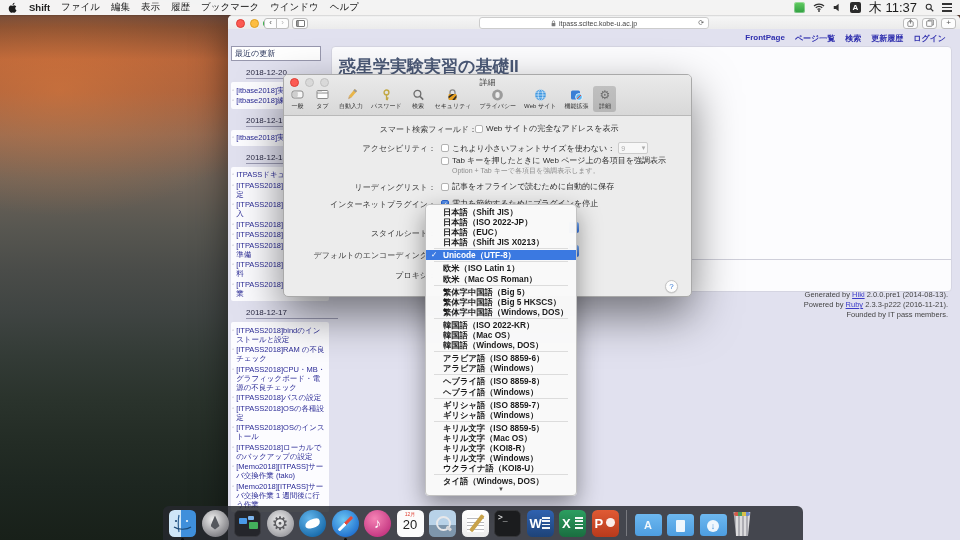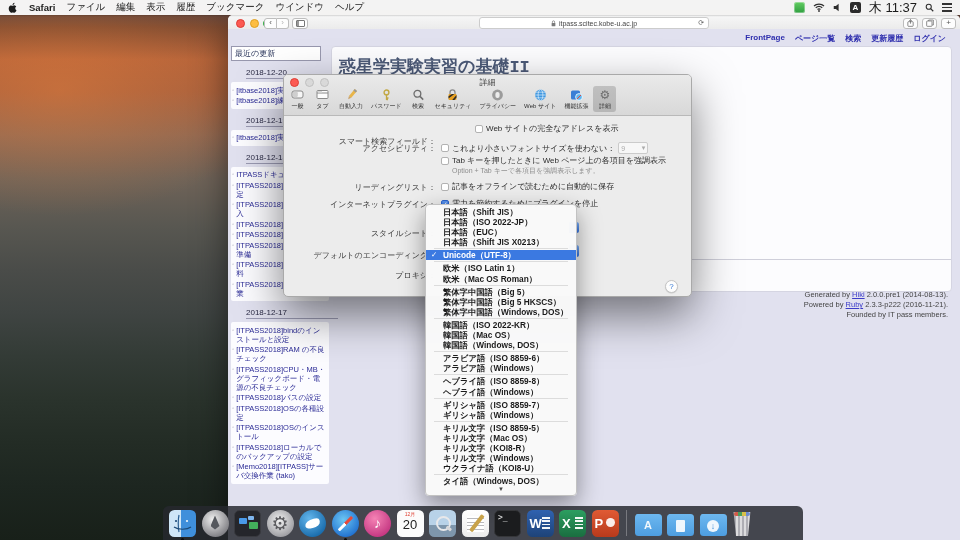--- a/index.html
+++ b/index.html
@@ -59,21 +59,21 @@
   .reload{position:absolute;right:4px;top:1px;color:#666;font-size:7px;}
   .rightbtns{position:absolute;right:4px;top:2.5px;display:flex;gap:4px;}
   .rightbtns .tb-btn{width:13px;border-radius:3px;}
   
   .page{position:absolute;top:14px;left:0;right:0;bottom:0;background:#e1e1ef;}
   .nav-links{position:absolute;top:4px;right:14px;display:flex;gap:10px;
     font-size:8px;font-weight:bold;color:#2f2fae;}
   .nav-links span{cursor:pointer;}
   .content-box{position:absolute;left:103px;top:17px;width:619px;height:244px;
     background:#fcfcfe;border:1px solid #d5d5e2;border-radius:4px;}
-  .page-title{padding:8px 0 0 7px;font-size:17px;font-weight:bold;color:#4c5a78;font-family:Liberation Mono, monospace;}
+  .page-title{padding:8px 0 0 7px;font-size:17px;font-weight:bold;color:#4c5a78;}
   .content-rule{position:absolute;left:0;right:0;top:212px;border-top:1px solid #cfcfda;}
   .footer{position:absolute;right:12px;top:261px;text-align:right;
     font-size:7.5px;line-height:10px;color:#444;}
   .footer a{color:#3c3cc8;}
   
   .sidebar{position:absolute;left:3px;top:17px;width:98px;font-size:7.5px;}
   .sb-header{background:#fff;border:1px solid #9898ae;color:#1e2a52;
     padding:1px 3px;width:82px;margin-bottom:5px;font-size:8px;}
   .sb-date{color:#2a2a44;border-bottom:1px solid #9a9ab2;width:92px;
     margin:7px 15px 3px;padding-bottom:1px;font-size:8px;}
@@ -191,21 +191,21 @@
 
 <div class="desktop"></div>
 
 <div class="menubar">
   <div class="mb-left">
     <span>
       <svg width="10" height="12" viewBox="0 0 16 19">
           <path fill="#1c1c1c" d="M11.6 9.9c0-2 1.6-3 1.7-3-.9-1.4-2.3-1.6-2.8-1.6-1.2-.1-2.3.7-2.9.7-.6 0-1.6-.7-2.5-.7-1.3 0-2.6.8-3.3 2-1.4 2.4-.4 6 1 7.9.6.9 1.4 2 2.4 1.9 1 0 1.3-.6 2.5-.6s1.5.6 2.5.6 1.7-1 2.3-1.9c.7-1.1 1-2.1 1-2.2-.1 0-1.9-.7-1.9-3.1zM9.6 3.5c.5-.7.9-1.6.8-2.5-.8 0-1.8.5-2.3 1.2-.5.6-1 1.6-.8 2.5.9.1 1.8-.5 2.3-1.2z"></path>
         </svg>
     </span>
-    <span class="mb-app">Safari</span>
+    <span class="mb-app">Shift</span>
     <span id="mb-menus" style="display:flex;gap:11px;">
         <span class="mb-item">ファイル</span>
         <span class="mb-item">編集</span>
         <span class="mb-item">表示</span>
         <span class="mb-item">履歴</span>
         <span class="mb-item">ブックマーク</span>
         <span class="mb-item">ウインドウ</span>
         <span class="mb-item">ヘルプ</span>
       </span>
   </div>
@@ -378,20 +378,24 @@
               <a href="#">[ITPASS2018]OSのインストール</a>
             </div>
             <div class="sb-item">
               <span class="bul">◦</span>
               <a href="#">[ITPASS2018]ローカルでのバックアップの設定</a>
             </div>
             <div class="sb-item">
               <span class="bul">◦</span>
               <a href="#">[Memo2018][ITPASS]サーバ交換作業 (tako)</a>
             </div>
+            <div class="sb-item">
+              <span class="bul">◦</span>
+              <a href="#">[Memo2018][ITPASS]サーバ交換作業 1 週間後に行う作業</a>
+            </div>
           </div>
         </div>
     </div>
 
     <div class="footer">
       <div><span>Generated by </span><a href="#">Hiki</a><span> 2.0.0.pre1 (2014-08-13).</span></div>
       <div><span>Powered by </span><a href="#">Ruby</a><span> 2.3.3-p222 (2016-11-21).</span></div>
       <div>Founded by IT pass members.</div>
     </div>
   </div>
@@ -495,21 +499,21 @@
         <span>機能拡張</span>
       </div>
       <div class="tab selected">
         <span class="ticon" style="font-size:12px;color:#6e6e6e;">⚙</span>
         <span>詳細</span>
       </div>
     </div>
   </div>
 
   <div class="dlg-body">
-    <div class="rl" style="top:20px;">スマート検索フィールド：</div>
+    <div class="rl" style="top:8px;margin-left:41px;">スマート検索フィールド：</div>
     <div class="rc" style="top:7px;padding-left:34px;">
       <span class="cb"></span>
       <span>Web サイトの完全なアドレスを表示</span>
     </div>
 
     <div class="rl" style="top:27px;">アクセシビリティ：</div>
     <div class="rc" style="top:39px;">
       <span class="cb"></span>
       <span>Tab キーを押したときに Web ページ上の各項目を強調表示</span>
     </div>

